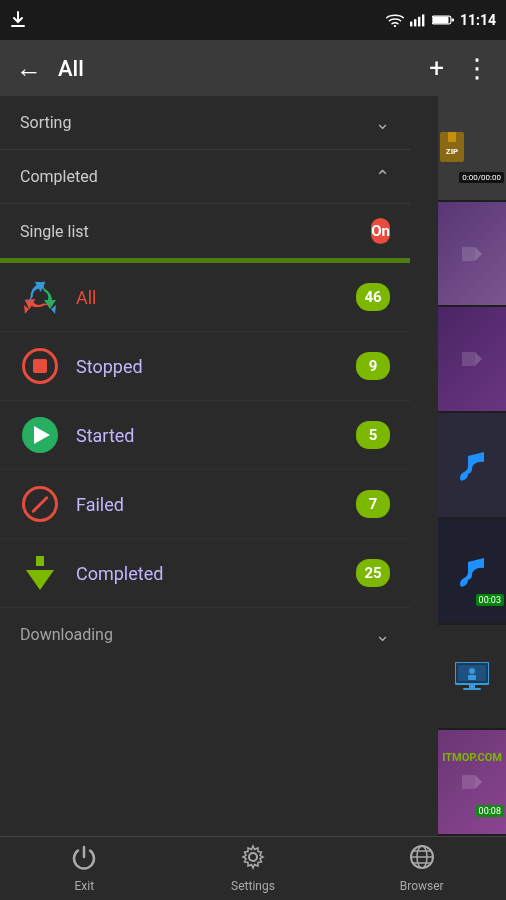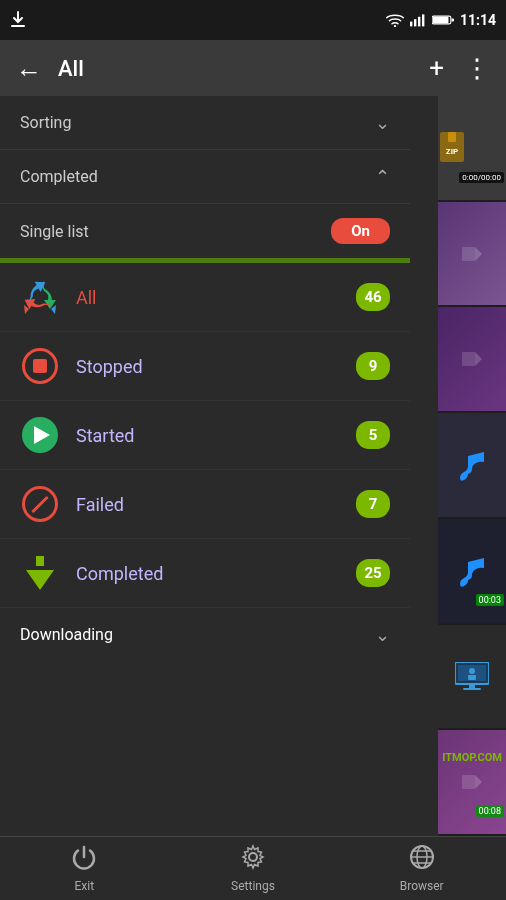--- a/index.html
+++ b/index.html
@@ -110,21 +110,21 @@
       padding: 14px 20px;
       border-bottom: 5px solid #4d7c0f;
     }
     .single-list-label {
       font-size: 16px;
       color: #ccc;
     }
     .toggle-on {
       background: #e74c3c;
       color: #fff;
-      padding: 4px 20px;
+      padding: 4px 0;
       border-radius: 12px;
       font-size: 15px;
       font-weight: bold;
     }
 
     
     .filter-item {
       display: flex;
       align-items: center;
       padding: 14px 20px;
@@ -165,21 +165,21 @@
     
     .downloading-header {
       display: flex;
       align-items: center;
       justify-content: space-between;
       padding: 16px 20px;
       cursor: pointer;
     }
     .downloading-title {
       font-size: 16px;
-      color: #ffffff;
+      color: #a3a3a3;
     }
 
     
     .bottom-nav {
       position: absolute;
       bottom: 0;
       width: 100%;
       height: 64px;
       background: #2a2a2a;
       border-top: 1px solid #444;

